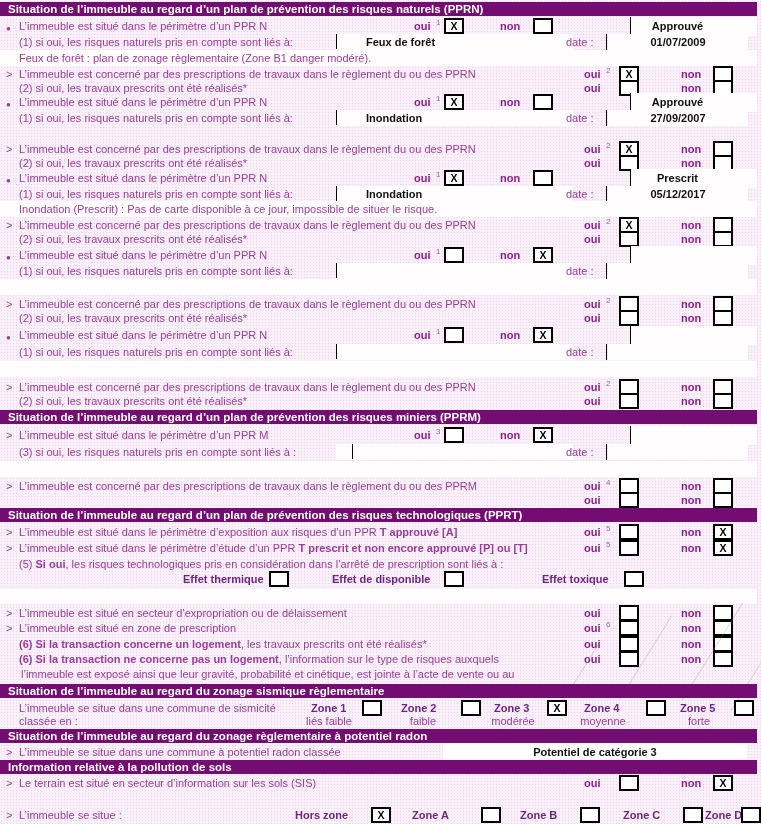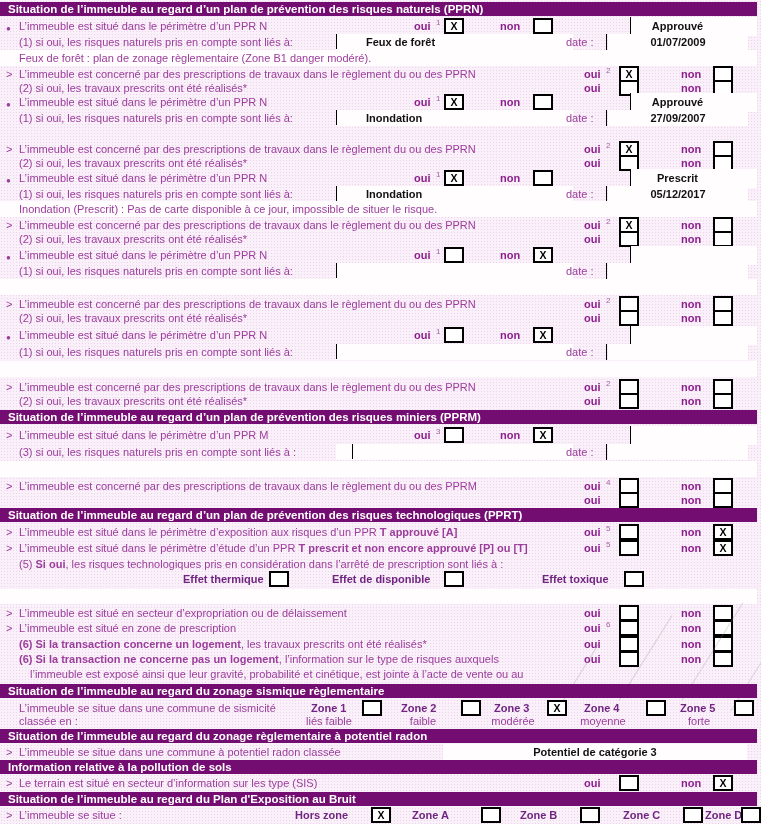--- a/index.html
+++ b/index.html
@@ -331,21 +331,21 @@
     <span class="cb" style="left:713px"></span>
   </div>
   <div class="r" style="top:652px">
     <span class="t" style="left:19px"><span class="b">(6) Si la transaction ne concerne pas un logement</span><span>, l’information sur le type de risques auxquels</span></span>
     <span class="t bl" style="left:584px">oui</span>
     <span class="cb" style="left:619px"></span>
     <span class="t bl" style="left:681px">non</span>
     <span class="cb" style="left:713px"></span>
   </div>
   <div class="r" style="top:667px">
-    <span class="t" style="left:30px">l’immeuble est exposé ainsi que leur gravité, probabilité et cinétique, est jointe à l’acte de vente ou au</span>
+    <span class="t" style="left:21px">l’immeuble est exposé ainsi que leur gravité, probabilité et cinétique, est jointe à l’acte de vente ou au</span>
   </div>
 
   <div class="wm" style="left:580px;top:638px;height:70px"></div>
   <div class="wm" style="left:645px;top:608px;height:100px"></div>
   <div class="wm" style="left:712px;top:594px;height:115px"></div>
   <div class="wm" style="left:754px;top:628px;height:90px"></div>
 
   <div class="hdr" style="top:684px">Situation de l’immeuble au regard du zonage sismique règlementaire</div>
   <div class="r" style="top:701px">
     <span class="t" style="left:19px">L’immeuble se situe dans une commune de sismicité</span>
@@ -373,28 +373,27 @@
   <div class="r" style="top:745px">
     <span class="strip" style="left:443px;top:-1px;width:304px;height:16px"></span>
     <span class="t" style="left:6px">&gt;</span>
     <span class="t" style="left:19px">L’immeuble se situe dans une commune à potentiel radon classée</span>
     <span class="t blk ctr" style="left:443px;width:304px">Potentiel de catégorie 3</span>
   </div>
 
   <div class="hdr" style="top:760px">Information relative à la pollution de sols</div>
   <div class="r" style="top:776px">
     <span class="t" style="left:6px">&gt;</span>
-    <span class="t" style="left:19px">Le terrain est situé en secteur d’information sur les type (SIS)</span>
+    <span class="t" style="left:19px">Le terrain est situé en secteur d’information sur les sols (SIS)</span>
     <span class="t bl" style="left:584px">oui</span>
     <span class="cb" style="left:619px"></span>
     <span class="t bl" style="left:681px">non</span>
     <span class="cb" style="left:713px">X</span>
   </div>
 
-  <div class="hdr" style="top:792px">Situation de l’immeuble au regard du Plan d'Exposition au Bruit</div>
   <div class="r" style="top:808px">
     <span class="t" style="left:6px">&gt;</span>
     <span class="t" style="left:19px">L’immeuble se situe :</span>
     <span class="t dk" style="left:295px">Hors zone</span>
     <span class="cb" style="left:371px">X</span>
     <span class="t dk" style="left:412px">Zone A</span>
     <span class="cb" style="left:481px"></span>
     <span class="t dk" style="left:520px">Zone B</span>
     <span class="cb" style="left:580px"></span>
     <span class="t dk" style="left:623px">Zone C</span>

